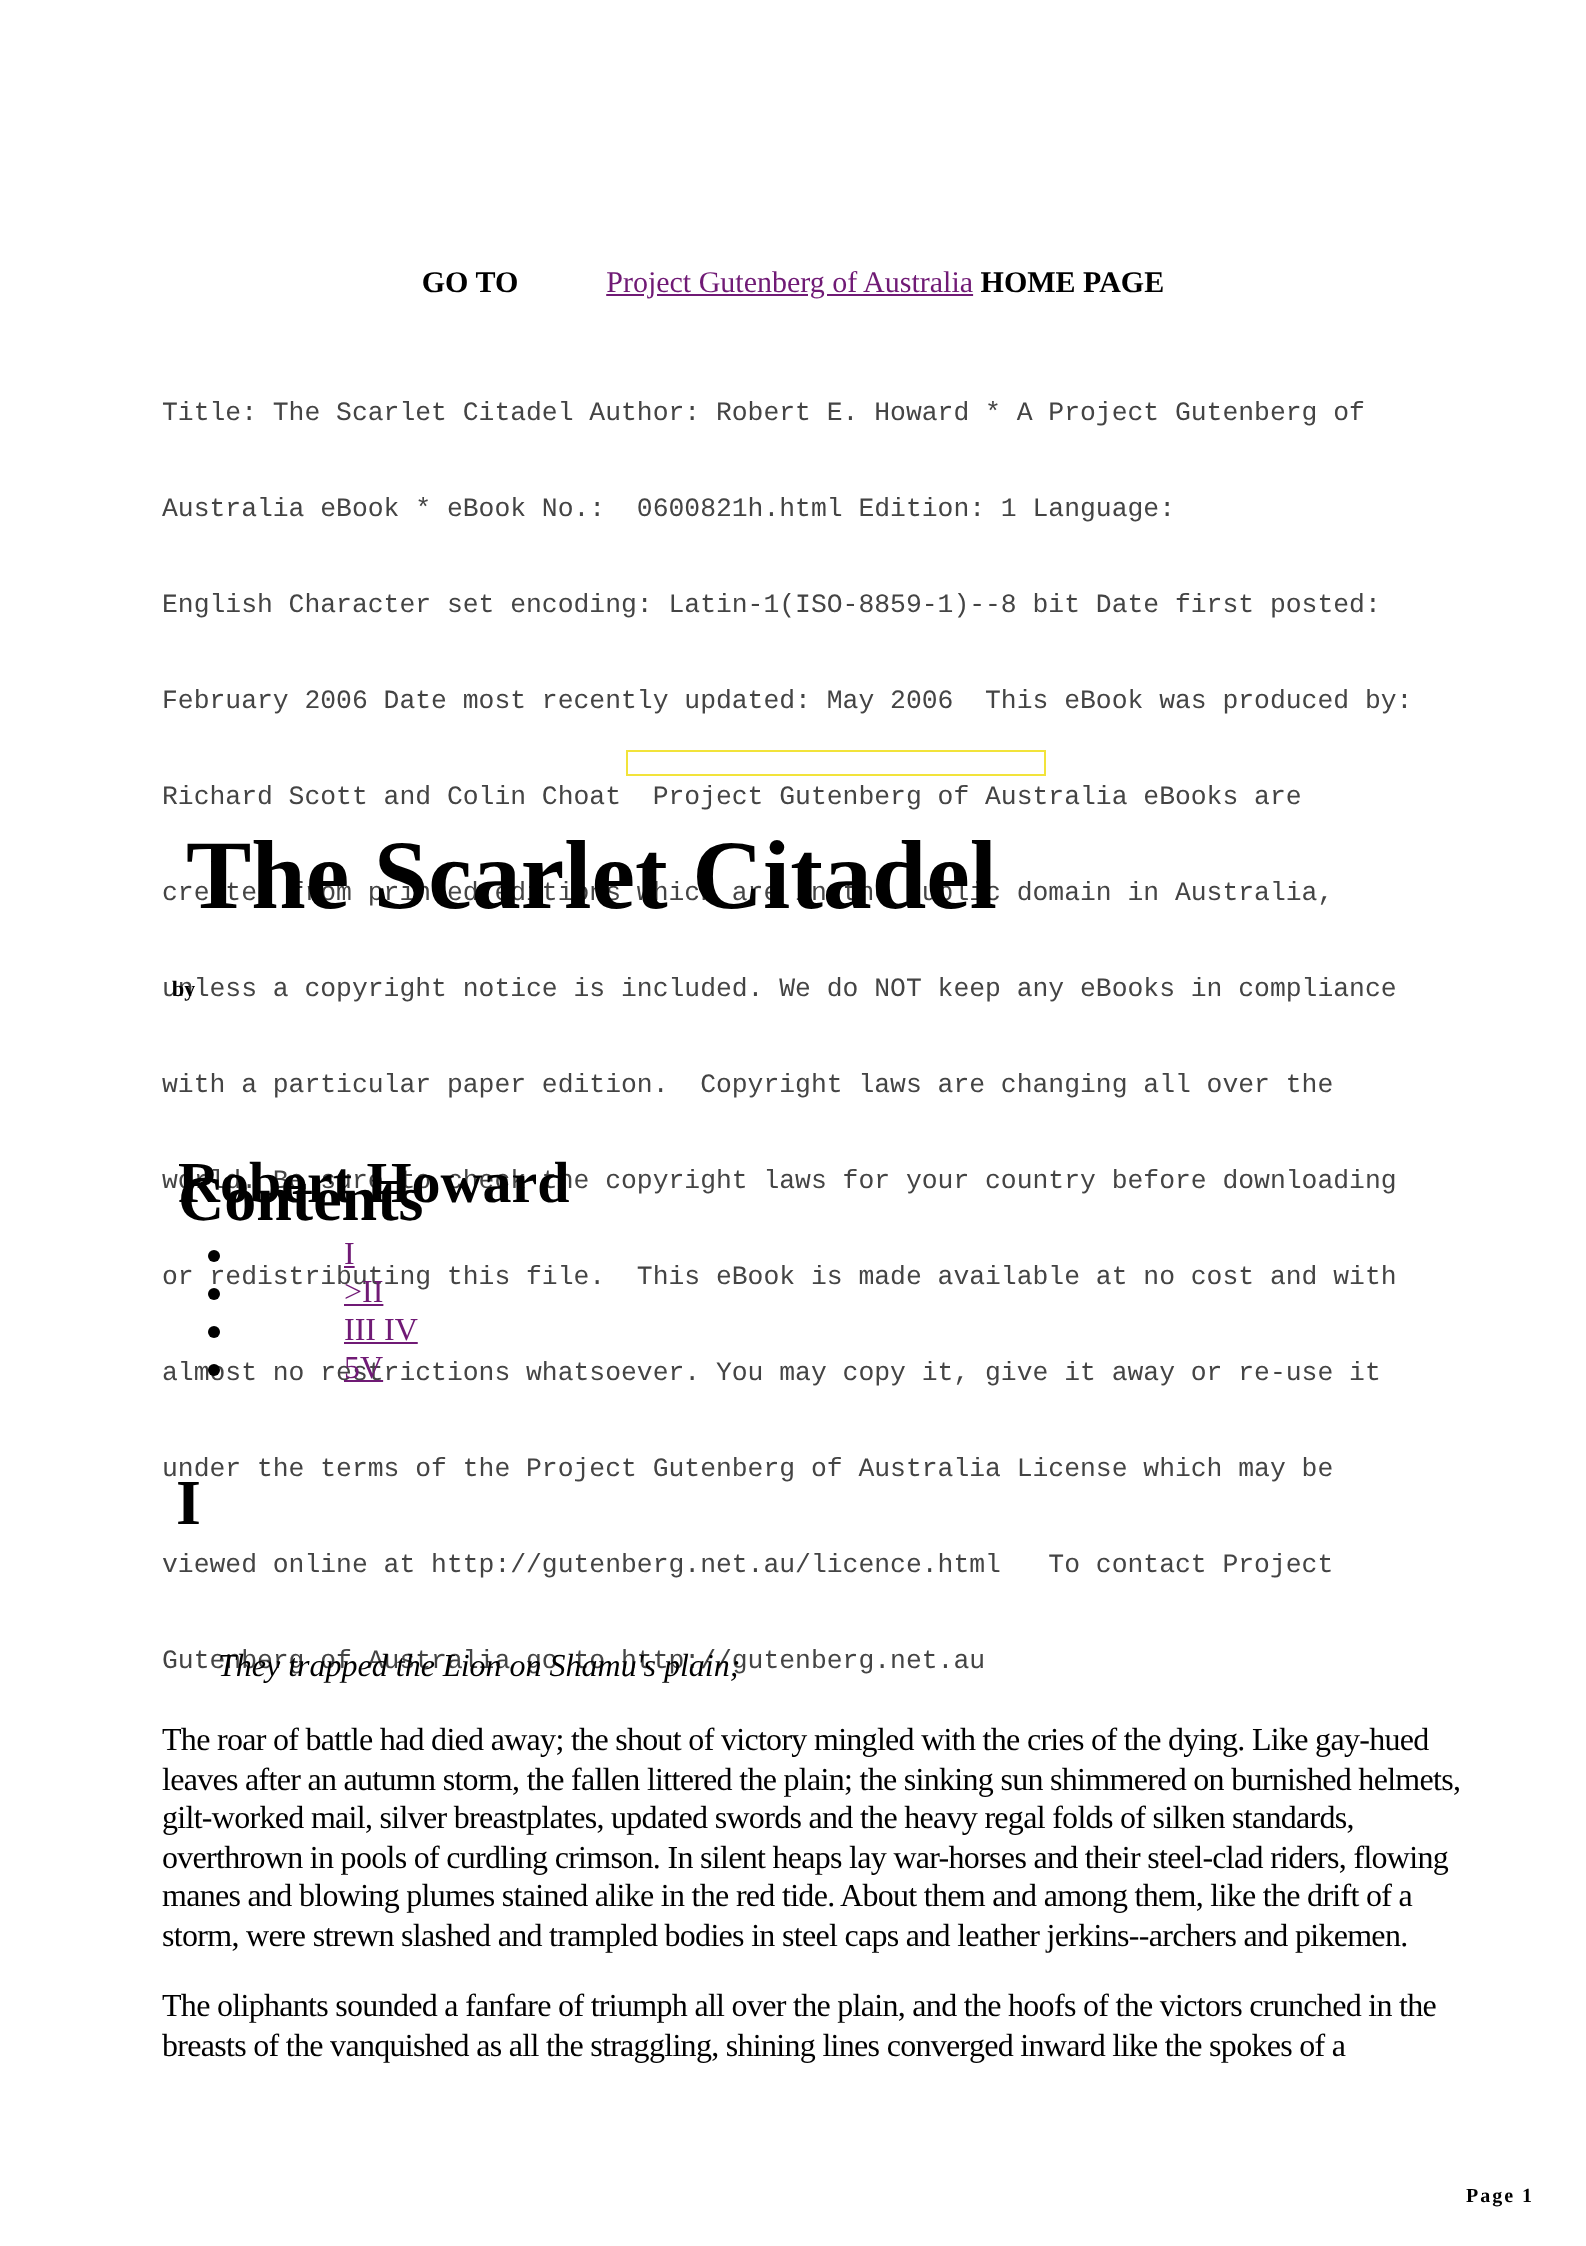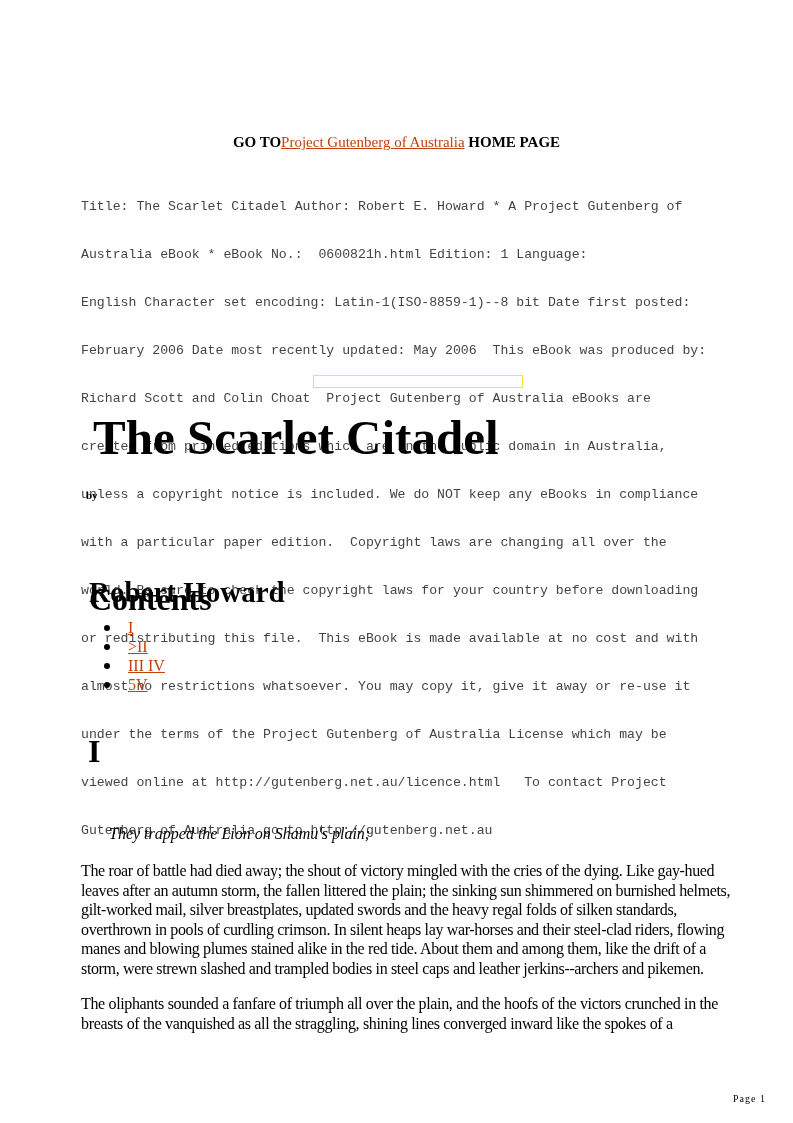--- a/index.html
+++ b/index.html
@@ -1,38 +1,38 @@
 <!DOCTYPE html>
 <html><head>
 <meta charset="utf-8">
 <style>
   html, body { margin: 0; padding: 0; background: #ffffff; }
   body { width: 793px; height: 1123px; position: relative; overflow: hidden; color: #000; font-family: "Liberation Serif", serif; }
   .abs { position: absolute; }
-  a { color: #c2410c; text-decoration: underline; }
+  a { color: #701a75; text-decoration: underline; margin-left: 44px; }
   .goto { left: 0; width: 793px; top: 133px; text-align: center; font-size: 15px; line-height: 18px; font-family: "Liberation Serif", serif; }
   .goto b { font-weight: bold; }
   .goto a { font-weight: normal; }
   .meta { left: 81px; top: 167px; width: 640px; font-family: "Liberation Mono", monospace; font-size: 13.2px; line-height: 16px; color: #444; white-space: pre-wrap; }
   .meta-line { display: block; white-space: pre; height: 16px; }
   .hl-box { position: absolute; left: 313px; top: 375px; width: 208px; height: 11px; border: 1px solid #f2e33a; }
   .title { left: 93px; top: 408px; font-size: 49px; font-weight: bold; line-height: 60px; white-space: nowrap; }
   .by { left: 86px; top: 485px; font-size: 11px; font-weight: bold; line-height: 20px; }
   .author { left: 89px; top: 524px; font-size: 29px; font-weight: bold; line-height: 40px; white-space: nowrap; margin-top: 48px; }
   .contents { left: 89px; top: 579px; font-size: 32px; font-weight: bold; line-height: 40px; white-space: nowrap; }
   .toc { left: 104px; top: 618px; margin: 0; padding: 0; list-style: none; font-size: 16px; line-height: 19px; }
   .toc li { position: relative; padding-left: 24px; height: 19px; }
   .toc li .bullet { position: absolute; left: 0; top: 7px; width: 6px; height: 6px; border-radius: 50%; background: #000; }
   .chap { left: 88px; top: 733px; font-size: 32px; font-weight: bold; line-height: 36px; }
   .epi { left: 85px; top: 824px; font-size: 16px; font-style: italic; line-height: 19px; white-space: nowrap; margin-left: 24px; }
   .para { left: 81px; width: 650px; font-size: 16px; line-height: 19.5px; }
   .para .ln { display: block; white-space: nowrap; letter-spacing: -0.35px; }
   .p1 { top: 861px; }
   .p2 { top: 994px; }
-  .pagenum { left: 733px; top: 1093px; font-size: 10px; font-weight: normal; letter-spacing: 1px; font-family: "Liberation Serif", serif; }
+  .pagenum { left: 733px; top: 1093px; font-size: 10px; font-weight: bold; letter-spacing: 1px; font-family: "Liberation Serif", serif; }
 </style>
 </head>
 <body>
 
 <div class="abs goto">
   <b>GO TO</b><a href="#">Project Gutenberg of Australia</a><b> HOME PAGE</b>
 </div>
 
 <div class="abs meta">
   <span class="meta-line">Title: The Scarlet Citadel Author: Robert E. Howard * A Project Gutenberg of</span>

